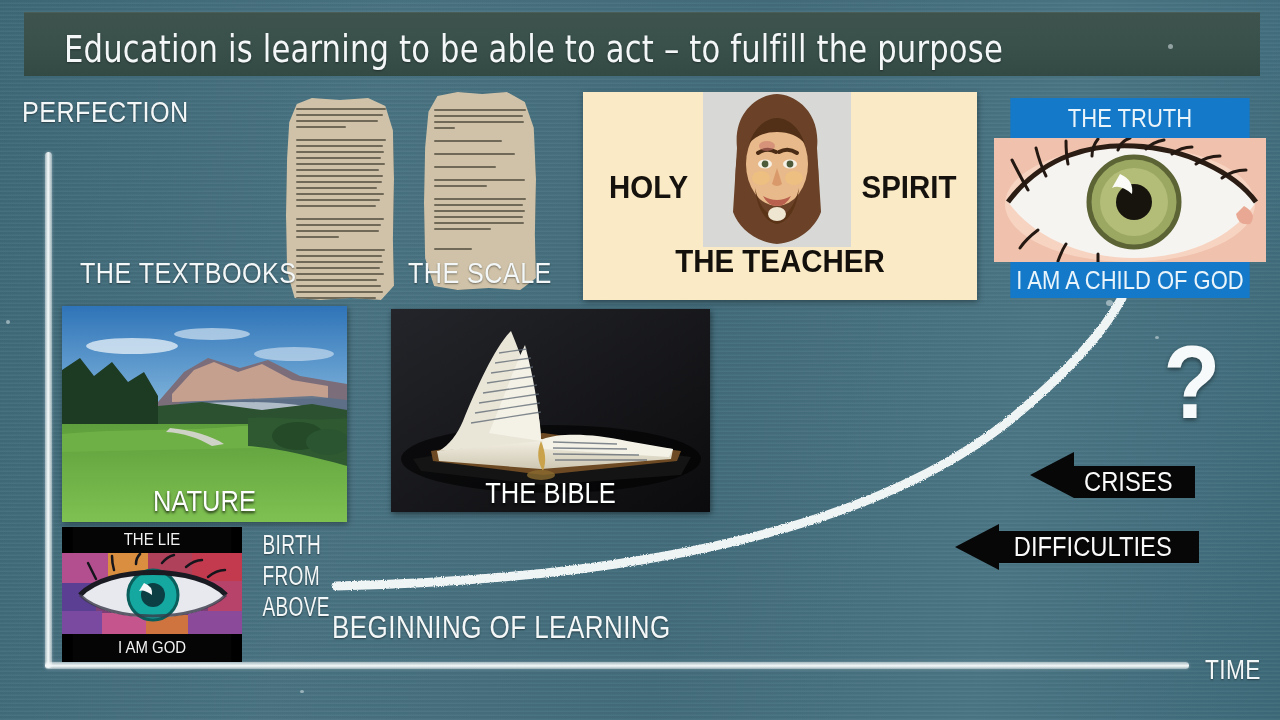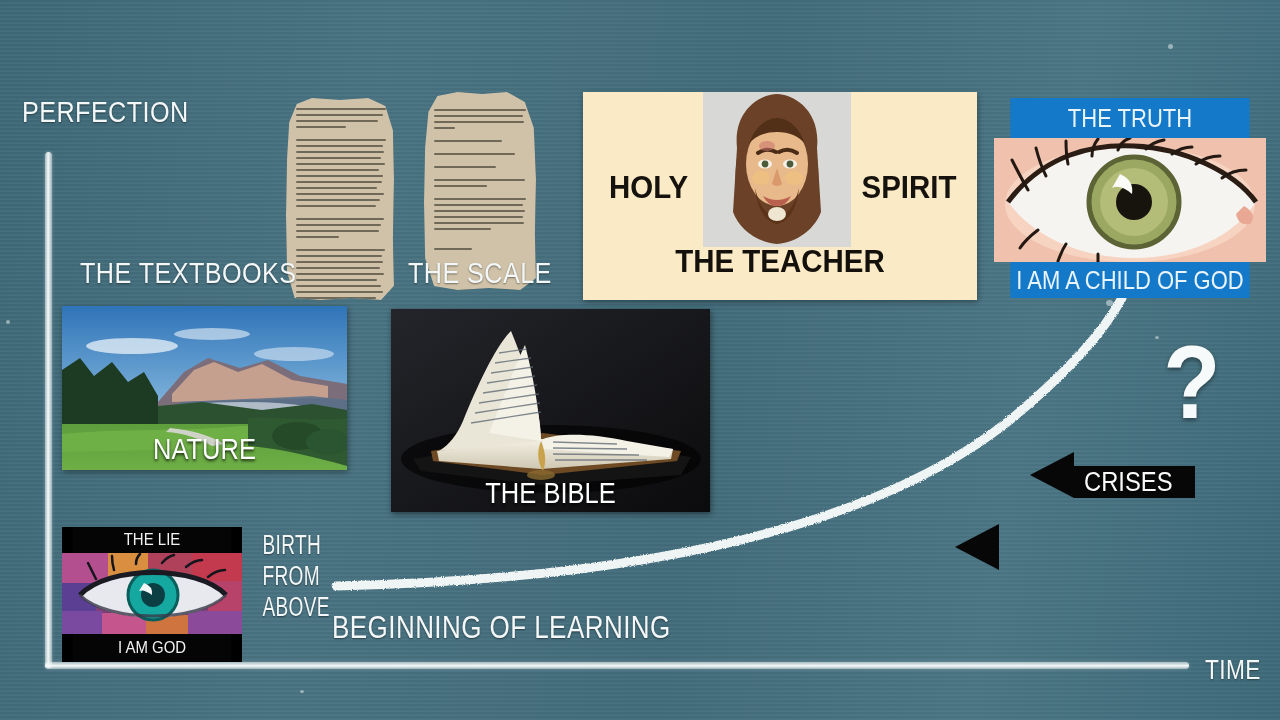--- a/index.html
+++ b/index.html
@@ -106,21 +106,21 @@
 
   
   #lie-panel{position:absolute;left:62px;top:527px;width:180px;height:135px;background:#000;}
   .black-band{position:absolute;left:0;width:100%;background:#050505;color:#f2f2f2;
     text-align:center;font-family:"Liberation Sans",sans-serif;transform:scaleX(.88);}
   #lie-top{top:0;height:26px;line-height:26px;font-size:17px;}
   #lie-bottom{bottom:0;height:28px;line-height:28px;font-size:17px;}
   #lie-img{position:absolute;left:0;top:26px;width:100%;height:81px;overflow:hidden;}
 
   
-  #nature-card{left:62px;top:306px;width:285px;height:164px;
+  #nature-card{left:62px;top:306px;width:285px;height:216px;
     box-shadow:1px 2px 6px rgba(0,0,0,.4);}
   #nature-cap{bottom:4px;font-size:29px;}
 
   
   #bible-card{left:391px;top:309px;width:319px;height:203px;background:#0c0c0c;
     box-shadow:1px 2px 6px rgba(0,0,0,.45);}
   #bible-cap{bottom:2px;font-size:29px;}
 
   
   .arrow{position:absolute;height:46px;display:flex;align-items:center;}
@@ -136,20 +136,23 @@
   
   #question-mark{position:absolute;left:1160px;top:330px;font-size:104px;line-height:104px;
     color:#f7fafa;font-family:"Liberation Sans",sans-serif;font-weight:700;
     text-shadow:0 2px 5px rgba(0,0,0,.45);transform:scaleX(.9);}
 </style>
 </head>
 <body>
 
 <div id="slide">
 
+  <div id="title-banner">
+    <div id="title-text" class="chalk">Education is learning to be able to act – to fulfill the purpose</div>
+  </div>
 
   <div class="speck" style="left:1168px;top:44px;width:5px;height:5px;"></div>
   <div class="speck" style="left:1155px;top:336px;width:4px;height:3px;"></div>
   <div class="speck" style="left:1106px;top:300px;width:7px;height:6px;"></div>
   <div class="speck" style="left:6px;top:320px;width:4px;height:4px;"></div>
   <div class="speck" style="left:300px;top:690px;width:4px;height:3px;"></div>
 
   <div class="axis" id="y-axis"></div>
   <div class="axis" id="x-axis"></div>
 
@@ -418,15 +421,18 @@
   </div>
 
   <div class="arrow" id="arrow-crises">
     <div class="head"></div>
     <div class="body">
       <span>CRISES</span>
     </div>
   </div>
   <div class="arrow" id="arrow-difficulties">
     <div class="head"></div>
+    <div class="body">
+      <span>DIFFICULTIES</span>
+    </div>
   </div>
 
 </div>
 
 </body></html>

